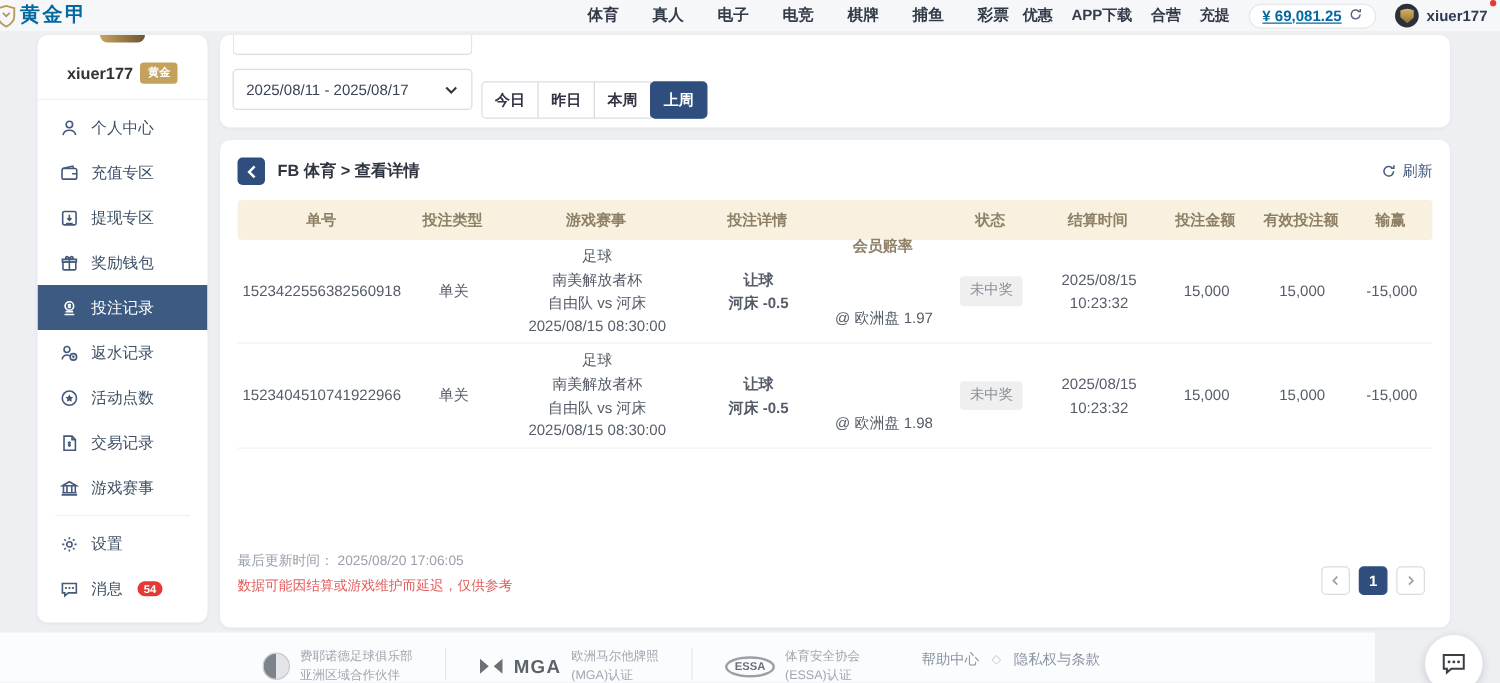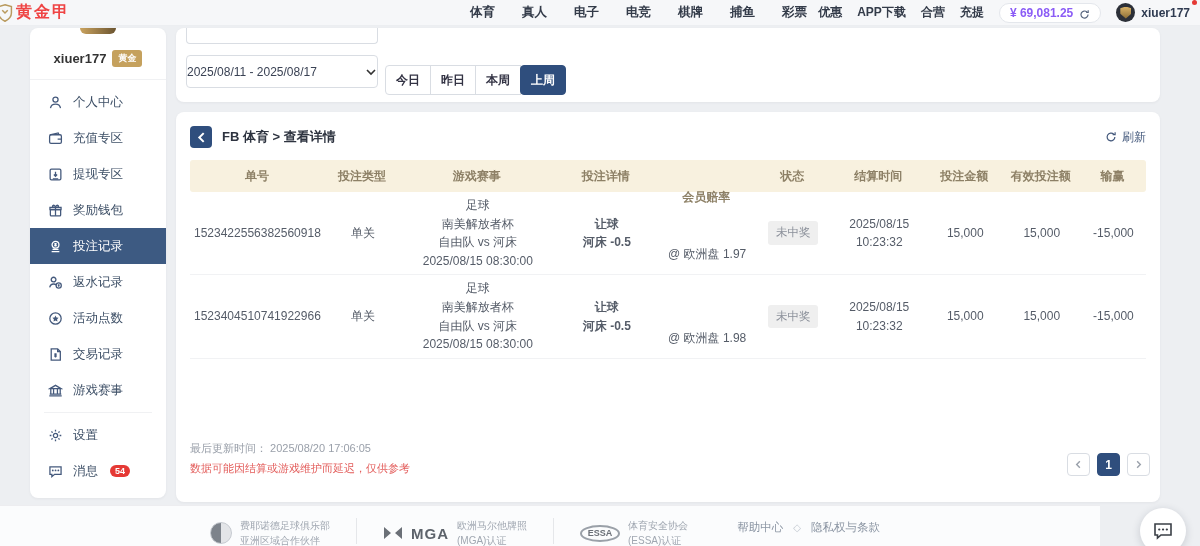--- a/index.html
+++ b/index.html
@@ -4,27 +4,27 @@
 <style>
   * { margin:0; padding:0; box-sizing:border-box; }
   html,body { width:1200px; height:546px; overflow:hidden; background:#edeff2;
     font-family:"Liberation Sans","DejaVu Sans",sans-serif; font-size:12px; color:#3a4254; }
 
   
   .topbar { position:absolute; top:0; left:0; width:1200px; height:26px; background:#f6f7f9;
     display:flex; align-items:center; border-bottom:1px solid #eceef1; z-index:5; }
   .logo-wrap { display:flex; align-items:center; margin-left:-6px; }
   .logo-shield { width:22px; height:22px; color:#b99a5e; }
-  .logo-text { font-size:16px; font-weight:bold; color:#ef4444; letter-spacing:2px; }
+  .logo-text { font-size:16px; font-weight:bold; color:#0369a1; letter-spacing:2px; }
   .main-nav { position:absolute; left:470px; display:flex; gap:27px; }
   .main-nav span { font-weight:bold; color:#333b49; font-size:12.5px; cursor:pointer; }
   .top-right { position:absolute; right:10px; display:flex; align-items:center; gap:15px; }
   .top-right .qlink { font-weight:bold; color:#333b49; cursor:pointer; }
-  .balance-pill { display:flex; align-items:flex-end; gap:6px; background:#fff; border:1px solid #e4e7ec;
-    border-radius:12px; padding:2px 10px; font-weight:bold; color:#8b5cf6; }
+  .balance-pill { display:flex; align-items:flex-start; gap:6px; background:#fff; border:1px solid #e4e7ec;
+    border-radius:12px; padding:2px 10px; font-weight:bold; color:#0369a1;text-decoration:underline; }
   .refresh-glyph { width:11px; height:11px; color:#5b masked; color:#58667f; }
   .user-chip { display:flex; align-items:center; gap:6px; position:relative; }
   .avatar-circ { width:19px; height:19px; border-radius:50%; background:#2c3038; display:flex; align-items:center; justify-content:center; }
   .avatar-shield { width:11px; height:12px; background:linear-gradient(#d9b267,#8a6c35);
     clip-path:polygon(50% 0,100% 15%,100% 60%,50% 100%,0 60%,0 15%); }
   .user-chip .uname { font-weight:bold; color:#2e3a50; }
   .red-dot { position:absolute; right:-7px; top:-3px; width:5px; height:5px; border-radius:50%; background:#e53935; }
 
   
   .sidebar { position:absolute; left:30px; top:28px; width:136px; height:470px; background:#fff;
@@ -45,21 +45,21 @@
   .msg-badge { background:#e53935; color:#fff; font-size:9px; font-weight:bold;
     border-radius:8px; padding:1px 5px; margin-left:2px; }
 
   
   .filter-card { position:absolute; left:176px; top:28px; width:984px; height:74px; background:#fff;
     border-radius:8px; box-shadow:0 1px 3px rgba(30,40,60,.05); }
   .partial-input { position:absolute; left:10px; top:0; width:192px; height:16px;
     border:1px solid #d9dde3; border-top:none; border-radius:0 0 4px 4px; }
   .date-select { position:absolute; left:10px; top:27px; width:192px; height:33px;
     border:1px solid #d9dde3; border-radius:4px; display:flex; align-items:center;
-    justify-content:space-between; padding:0 0; cursor:pointer; color:#3a4254; }
+    justify-content:space-between; padding:0 10px; cursor:pointer; color:#3a4254; }
   .date-select svg { width:12px; height:12px; color:#333; }
   .tab-group { position:absolute; left:209px; top:37px; display:flex; }
   .tab { min-width:46px; height:30px; display:flex; align-items:center; justify-content:center;
     border:1px solid #d9dde3; background:#fff; margin-left:-1px; font-weight:bold; font-size:12px;
     color:#334; cursor:pointer; padding:0 10px; }
   .tab:first-child { border-radius:4px 0 0 4px; margin-left:0; }
   .tab:last-child { border-radius:0 4px 4px 0; }
   .tab.active { background:#2f4e7d; border-color:#2f4e7d; color:#fff; border-radius:4px; z-index:1; }
 
   
@@ -81,21 +81,21 @@
   .btable { width:100%; }
   .t-head { display:flex; background:#f8f1df; border-radius:3px; height:32px; align-items:center; }
   .t-head .t-cell { color:#8d8066; font-weight:bold;text-align:center; }
   .t-row { display:flex; min-height:68px; align-items:center; border-bottom:1px solid #f1f2f4; }
   .t-cell { text-align:center; padding:4px 4px; color:#555c68; white-space:pre-line; line-height:1.55; }
   .c0{flex:0 0 14%;} .c1{flex:0 0 8%;} .c2{flex:0 0 16%;} .c3{flex:0 0 11%;font-weight:bold;} .c4{flex:0 0 10%;margin-top:43px;}
   .c5{flex:0 0 8%;} .c6{flex:0 0 10%;} .c7{flex:0 0 8%;} .c8{flex:0 0 8%;} .c9{flex:0 0 7%;}
   .status-chip { display:inline-block; background:#efefef; color:#8a8f99; border-radius:3px;
     padding:3px 8px; font-size:11.5px; }
 
-  .bottom-row { position:absolute; left:14px; right:10px; bottom:26px; display:flex; align-items:flex-end; }
+  .bottom-row { position:absolute; left:14px; right:20px; bottom:26px; display:flex; align-items:flex-end; }
   .notes .updated { color:#9aa0aa; font-size:11px; margin-bottom:5px; }
   .notes .warning { color:#e35d5b; font-size:11px; }
   .pagination { margin-left:auto; display:flex; gap:7px; align-items:center; }
   .page-btn { width:23px; height:23px; border:1px solid #d9dde3; border-radius:4px; background:#fff;
     color:#9aa1ab; display:flex; align-items:center; justify-content:center; cursor:pointer; }
   .page-btn svg { width:9px; height:9px; }
   .page-btn.current { background:#2f4e7d; border-color:#2f4e7d; color:#fff; font-weight:bold; font-size:12px; }
 
   
   .footer { position:absolute; left:0; top:505px; width:1100px; height:41px; background:#fbfcfd;

